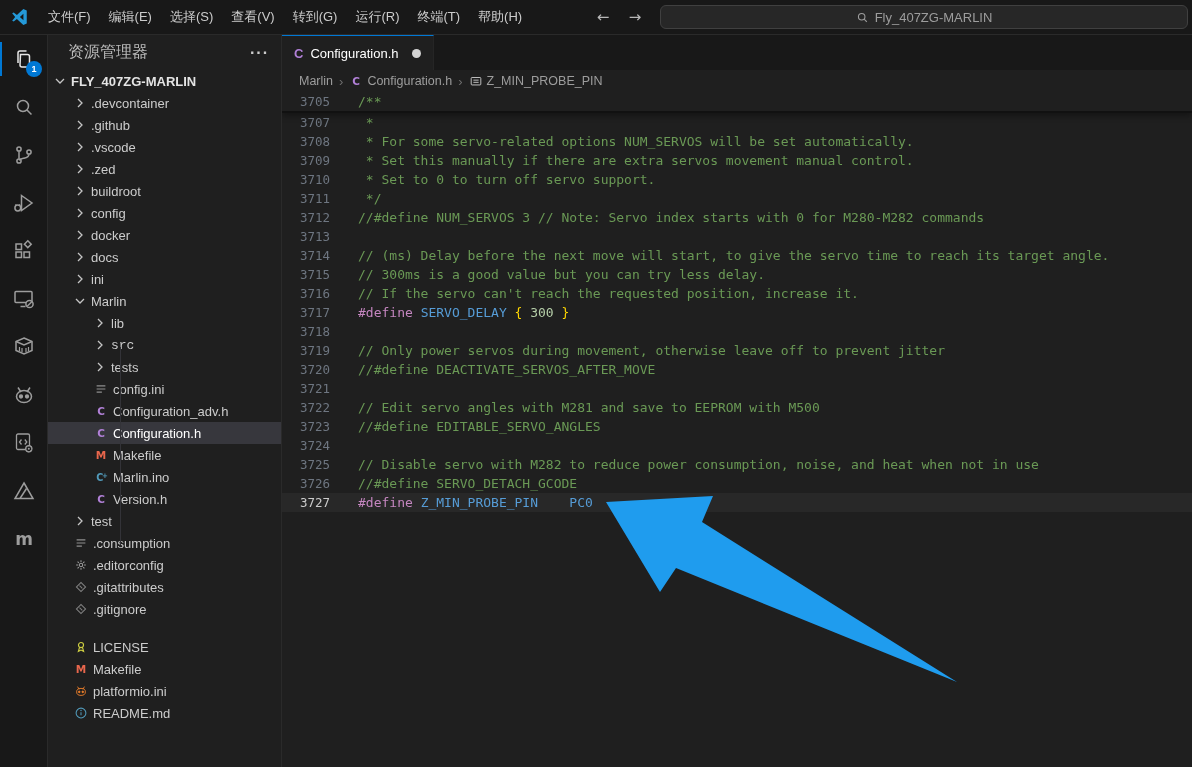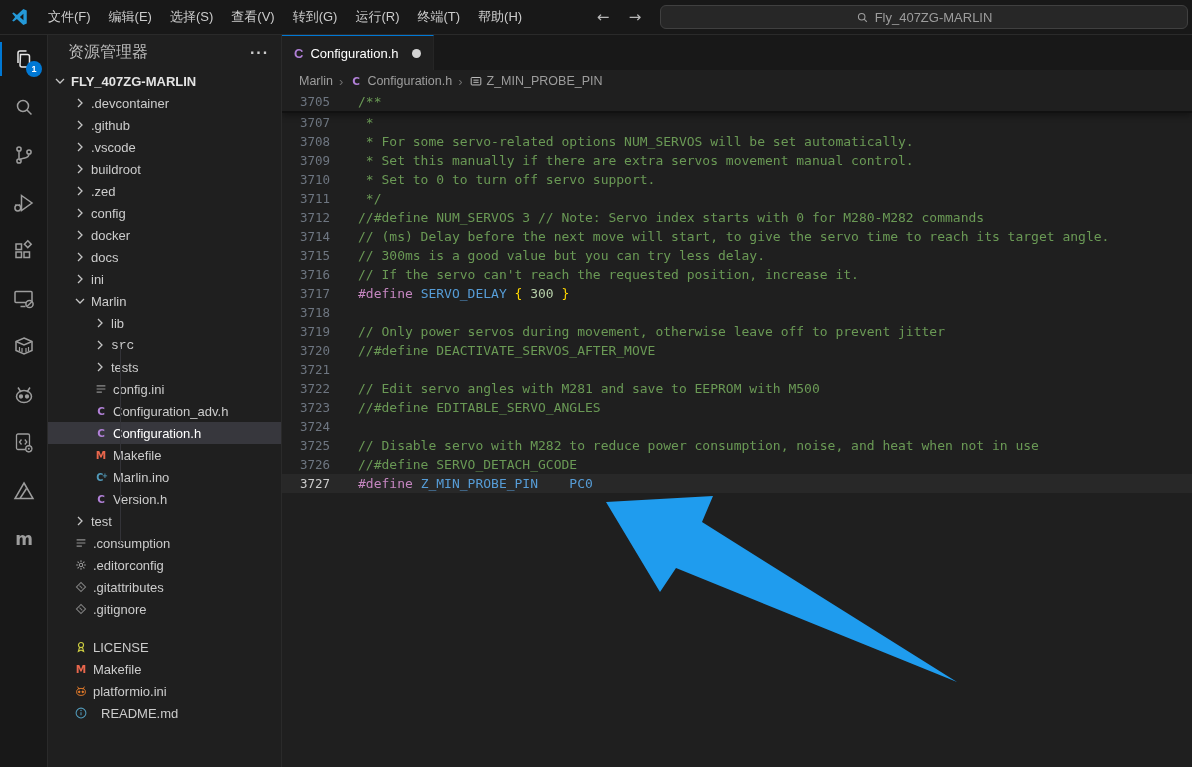--- a/index.html
+++ b/index.html
@@ -264,29 +264,29 @@
               </svg>
             </span>
             <span class="lbl">.vscode</span>
           </div>
           <div class="tree-row" style="padding-left: 24px;">
             <span class="twist">
               <svg viewBox="0 0 16 16" fill="none" stroke="currentColor" stroke-width="1.3">
                 <path d="M6 4l4 4-4 4"></path>
               </svg>
             </span>
+            <span class="lbl">.zed</span>
+          </div>
+          <div class="tree-row" style="padding-left: 24px;">
+            <span class="twist">
+              <svg viewBox="0 0 16 16" fill="none" stroke="currentColor" stroke-width="1.3">
+                <path d="M6 4l4 4-4 4"></path>
+              </svg>
+            </span>
             <span class="lbl">buildroot</span>
-          </div>
-          <div class="tree-row" style="padding-left: 24px;">
-            <span class="twist">
-              <svg viewBox="0 0 16 16" fill="none" stroke="currentColor" stroke-width="1.3">
-                <path d="M6 4l4 4-4 4"></path>
-              </svg>
-            </span>
-            <span class="lbl">.zed</span>
           </div>
           <div class="tree-row" style="padding-left: 24px;">
             <span class="twist">
               <svg viewBox="0 0 16 16" fill="none" stroke="currentColor" stroke-width="1.3">
                 <path d="M6 4l4 4-4 4"></path>
               </svg>
             </span>
             <span class="lbl">config</span>
           </div>
           <div class="tree-row" style="padding-left: 24px;">
@@ -458,21 +458,21 @@
             <span class="fico" style="color: rgb(245, 130, 42);">
               <svg viewBox="0 0 24 24" fill="none" stroke="currentColor" stroke-width="1.5">
                 <ellipse cx="12" cy="13.5" rx="7.5" ry="6"></ellipse>
                 <path d="M6 4.5l3 4.5M18 4.5l-3 4.5"></path>
                 <circle cx="9" cy="13.5" r="1.4" fill="currentColor"></circle>
                 <circle cx="15" cy="13.5" r="1.4" fill="currentColor"></circle>
               </svg>
             </span>
             <span class="lbl">platformio.ini</span>
           </div>
-          <div class="tree-row" style="padding-left: 24px; gap: 8px;">
+          <div class="tree-row" style="padding-left: 24px;">
             <span class="fico" style="color: rgb(81, 154, 186);">
               <svg viewBox="0 0 16 16" fill="none" stroke="currentColor" stroke-width="1.2">
                 <circle cx="8" cy="8" r="5.6"></circle>
                 <path d="M8 7.2v3.5"></path>
                 <circle cx="8" cy="5.1" r=".8" fill="currentColor" stroke="none"></circle>
               </svg>
             </span>
             <span class="lbl">README.md</span>
           </div>
         </div>
@@ -515,20 +515,21 @@
         <div id="sticky-line">
             <div class="code-line"><span class="ln">3705</span><span class="lt"><span class="tk-c">/**</span></span></div>
           </div>
         <div id="code-lines">
             <div class="code-line"><span class="ln">3707</span><span class="lt"><span class="tk-c"> *</span></span></div>
             <div class="code-line"><span class="ln">3708</span><span class="lt"><span class="tk-c"> * For some servo-related options NUM_SERVOS will be set automatically.</span></span></div>
             <div class="code-line"><span class="ln">3709</span><span class="lt"><span class="tk-c"> * Set this manually if there are extra servos movement manual control.</span></span></div>
             <div class="code-line"><span class="ln">3710</span><span class="lt"><span class="tk-c"> * Set to 0 to turn off servo support.</span></span></div>
             <div class="code-line"><span class="ln">3711</span><span class="lt"><span class="tk-c"> */</span></span></div>
             <div class="code-line"><span class="ln">3712</span><span class="lt"><span class="tk-c">//#define NUM_SERVOS 3 // Note: Servo index starts with 0 for M280-M282 commands</span></span></div>
+            <div class="code-line"><span class="ln">3713</span><span class="lt"></span></div>
             <div class="code-line"><span class="ln">3714</span><span class="lt"><span class="tk-c">// (ms) Delay before the next move will start, to give the servo time to reach its target angle.</span></span></div>
             <div class="code-line"><span class="ln">3715</span><span class="lt"><span class="tk-c">// 300ms is a good value but you can try less delay.</span></span></div>
             <div class="code-line"><span class="ln">3716</span><span class="lt"><span class="tk-c">// If the servo can't reach the requested position, increase it.</span></span></div>
             <div class="code-line"><span class="ln">3717</span><span class="lt"><span class="tk-k">#define</span><span class="tk-p"> </span><span class="tk-v">SERVO_DELAY</span><span class="tk-p"> </span><span class="tk-b">{</span><span class="tk-p"> </span><span class="tk-n">300</span><span class="tk-p"> </span><span class="tk-b">}</span></span></div>
             <div class="code-line"><span class="ln">3718</span><span class="lt"></span></div>
             <div class="code-line"><span class="ln">3719</span><span class="lt"><span class="tk-c">// Only power servos during movement, otherwise leave off to prevent jitter</span></span></div>
             <div class="code-line"><span class="ln">3720</span><span class="lt"><span class="tk-c">//#define DEACTIVATE_SERVOS_AFTER_MOVE</span></span></div>
             <div class="code-line"><span class="ln">3721</span><span class="lt"></span></div>
             <div class="code-line"><span class="ln">3722</span><span class="lt"><span class="tk-c">// Edit servo angles with M281 and save to EEPROM with M500</span></span></div>
             <div class="code-line"><span class="ln">3723</span><span class="lt"><span class="tk-c">//#define EDITABLE_SERVO_ANGLES</span></span></div>

